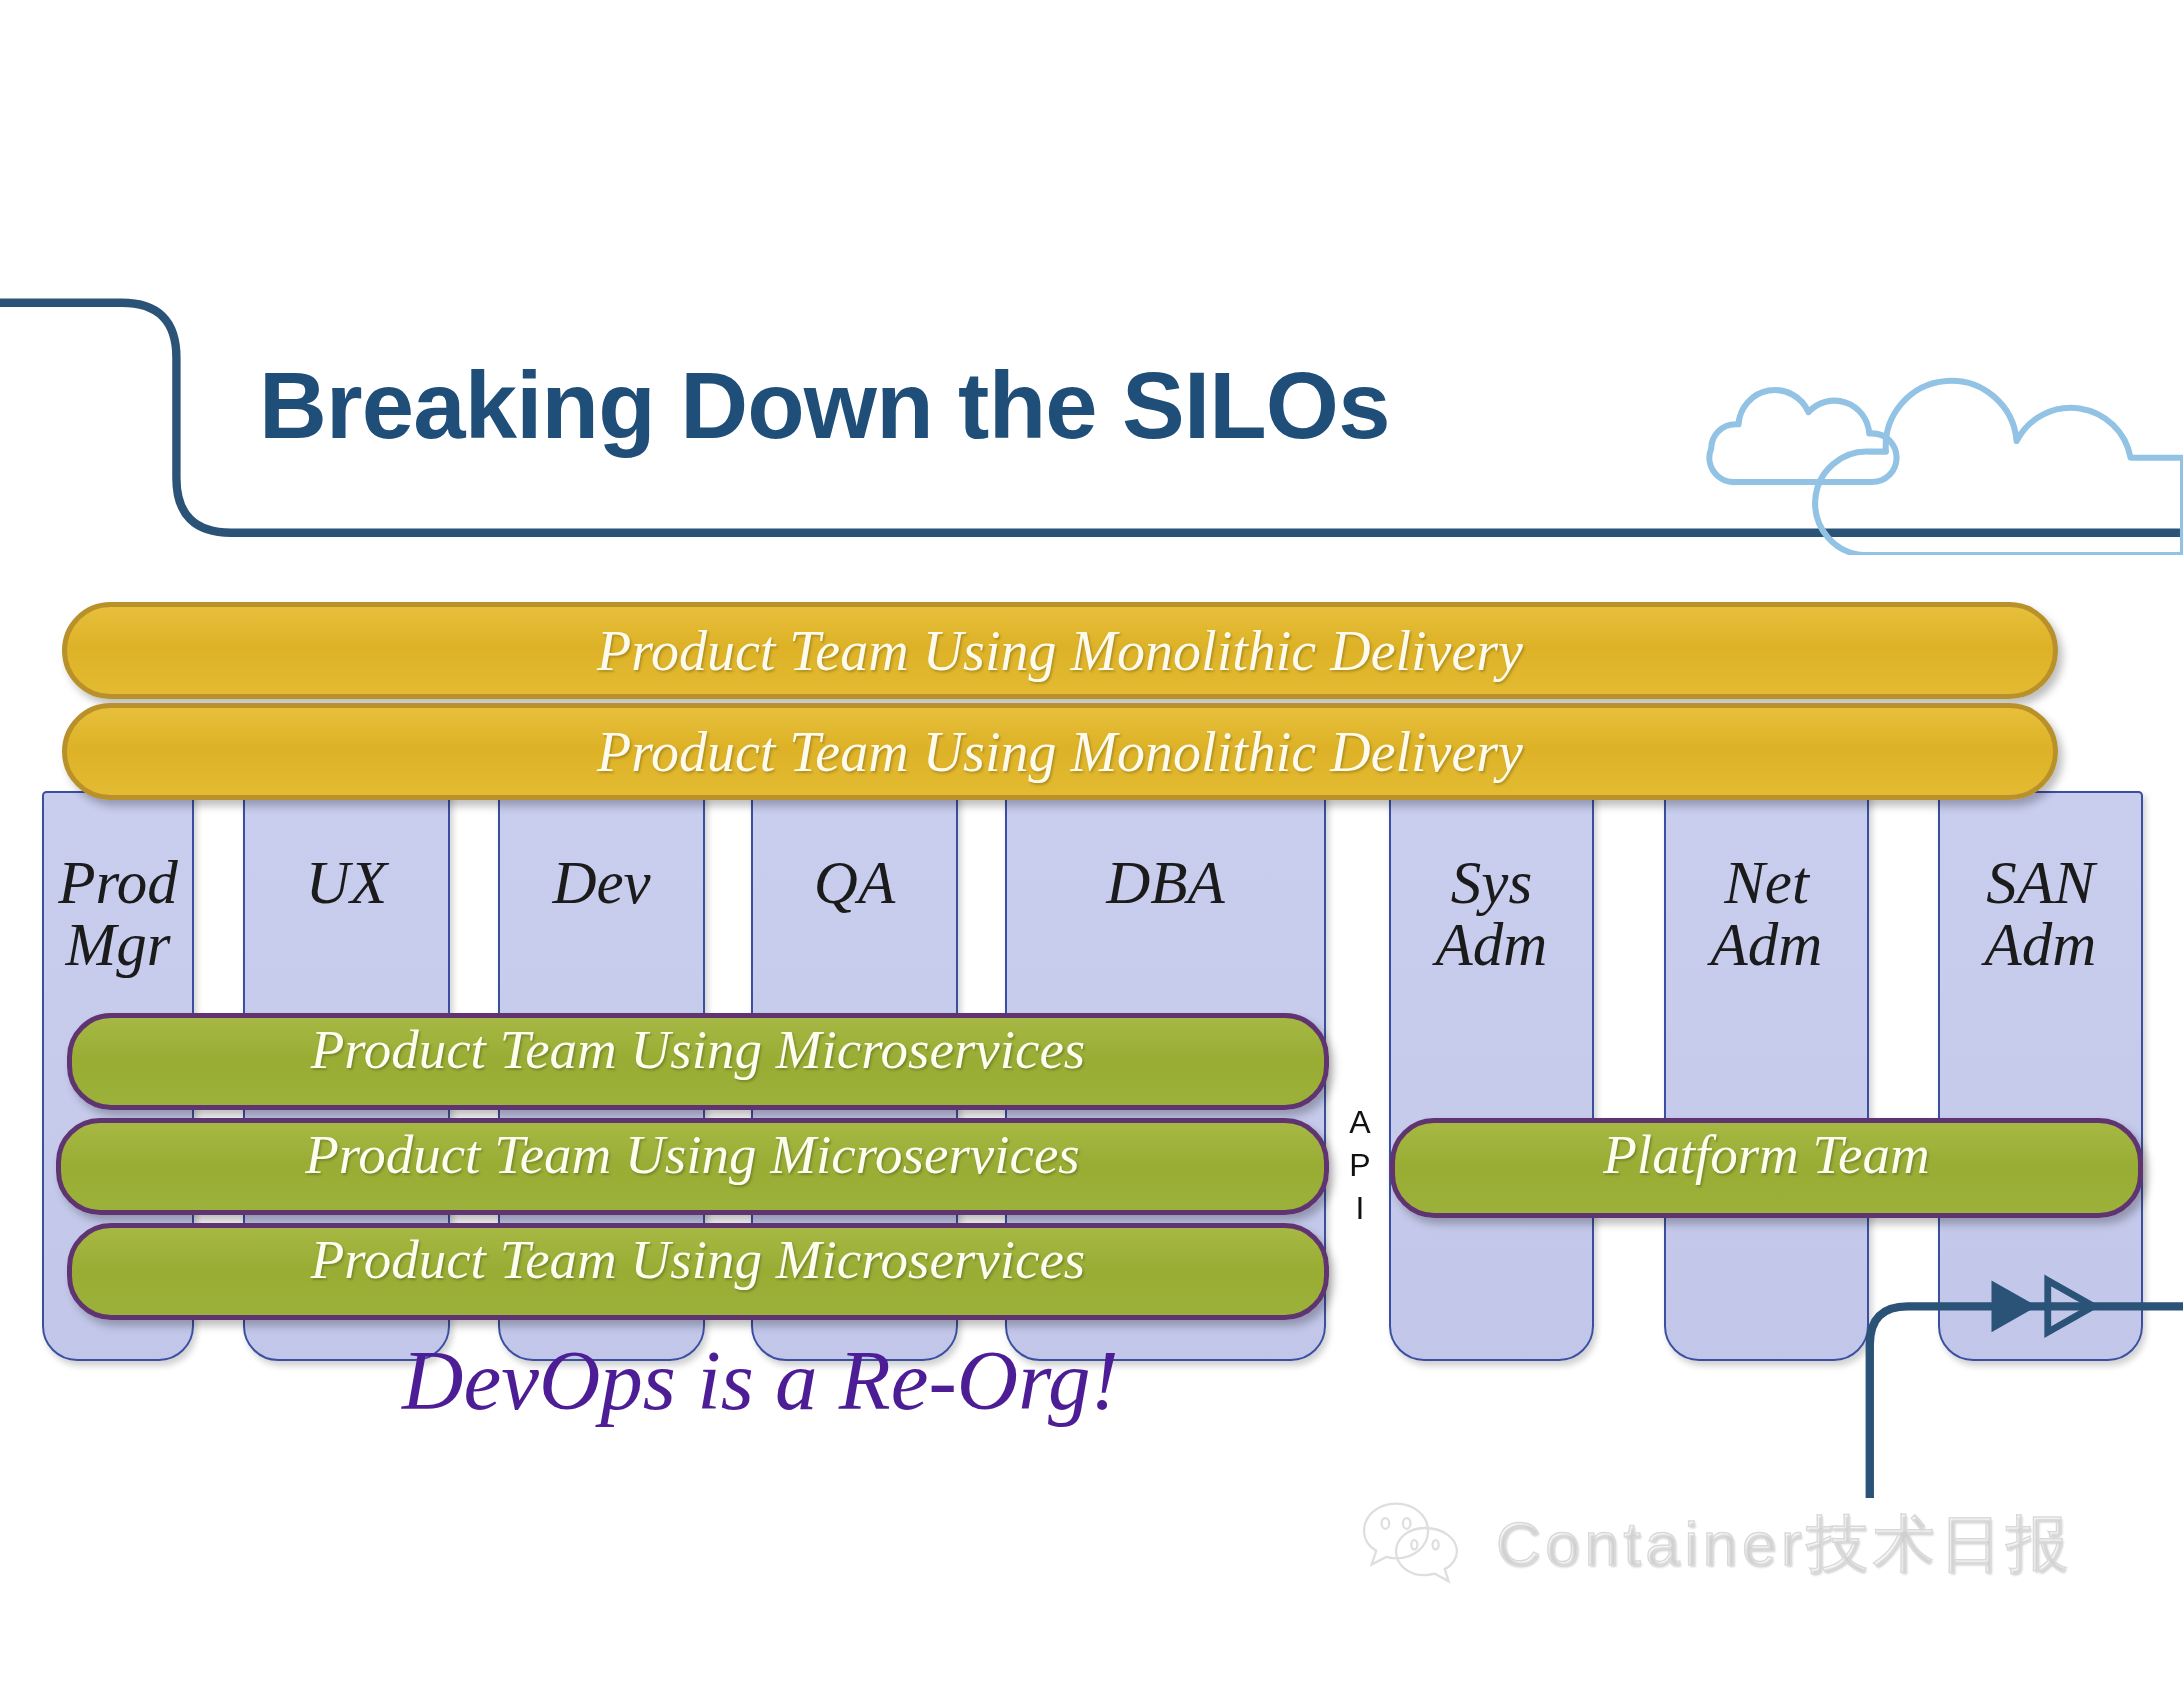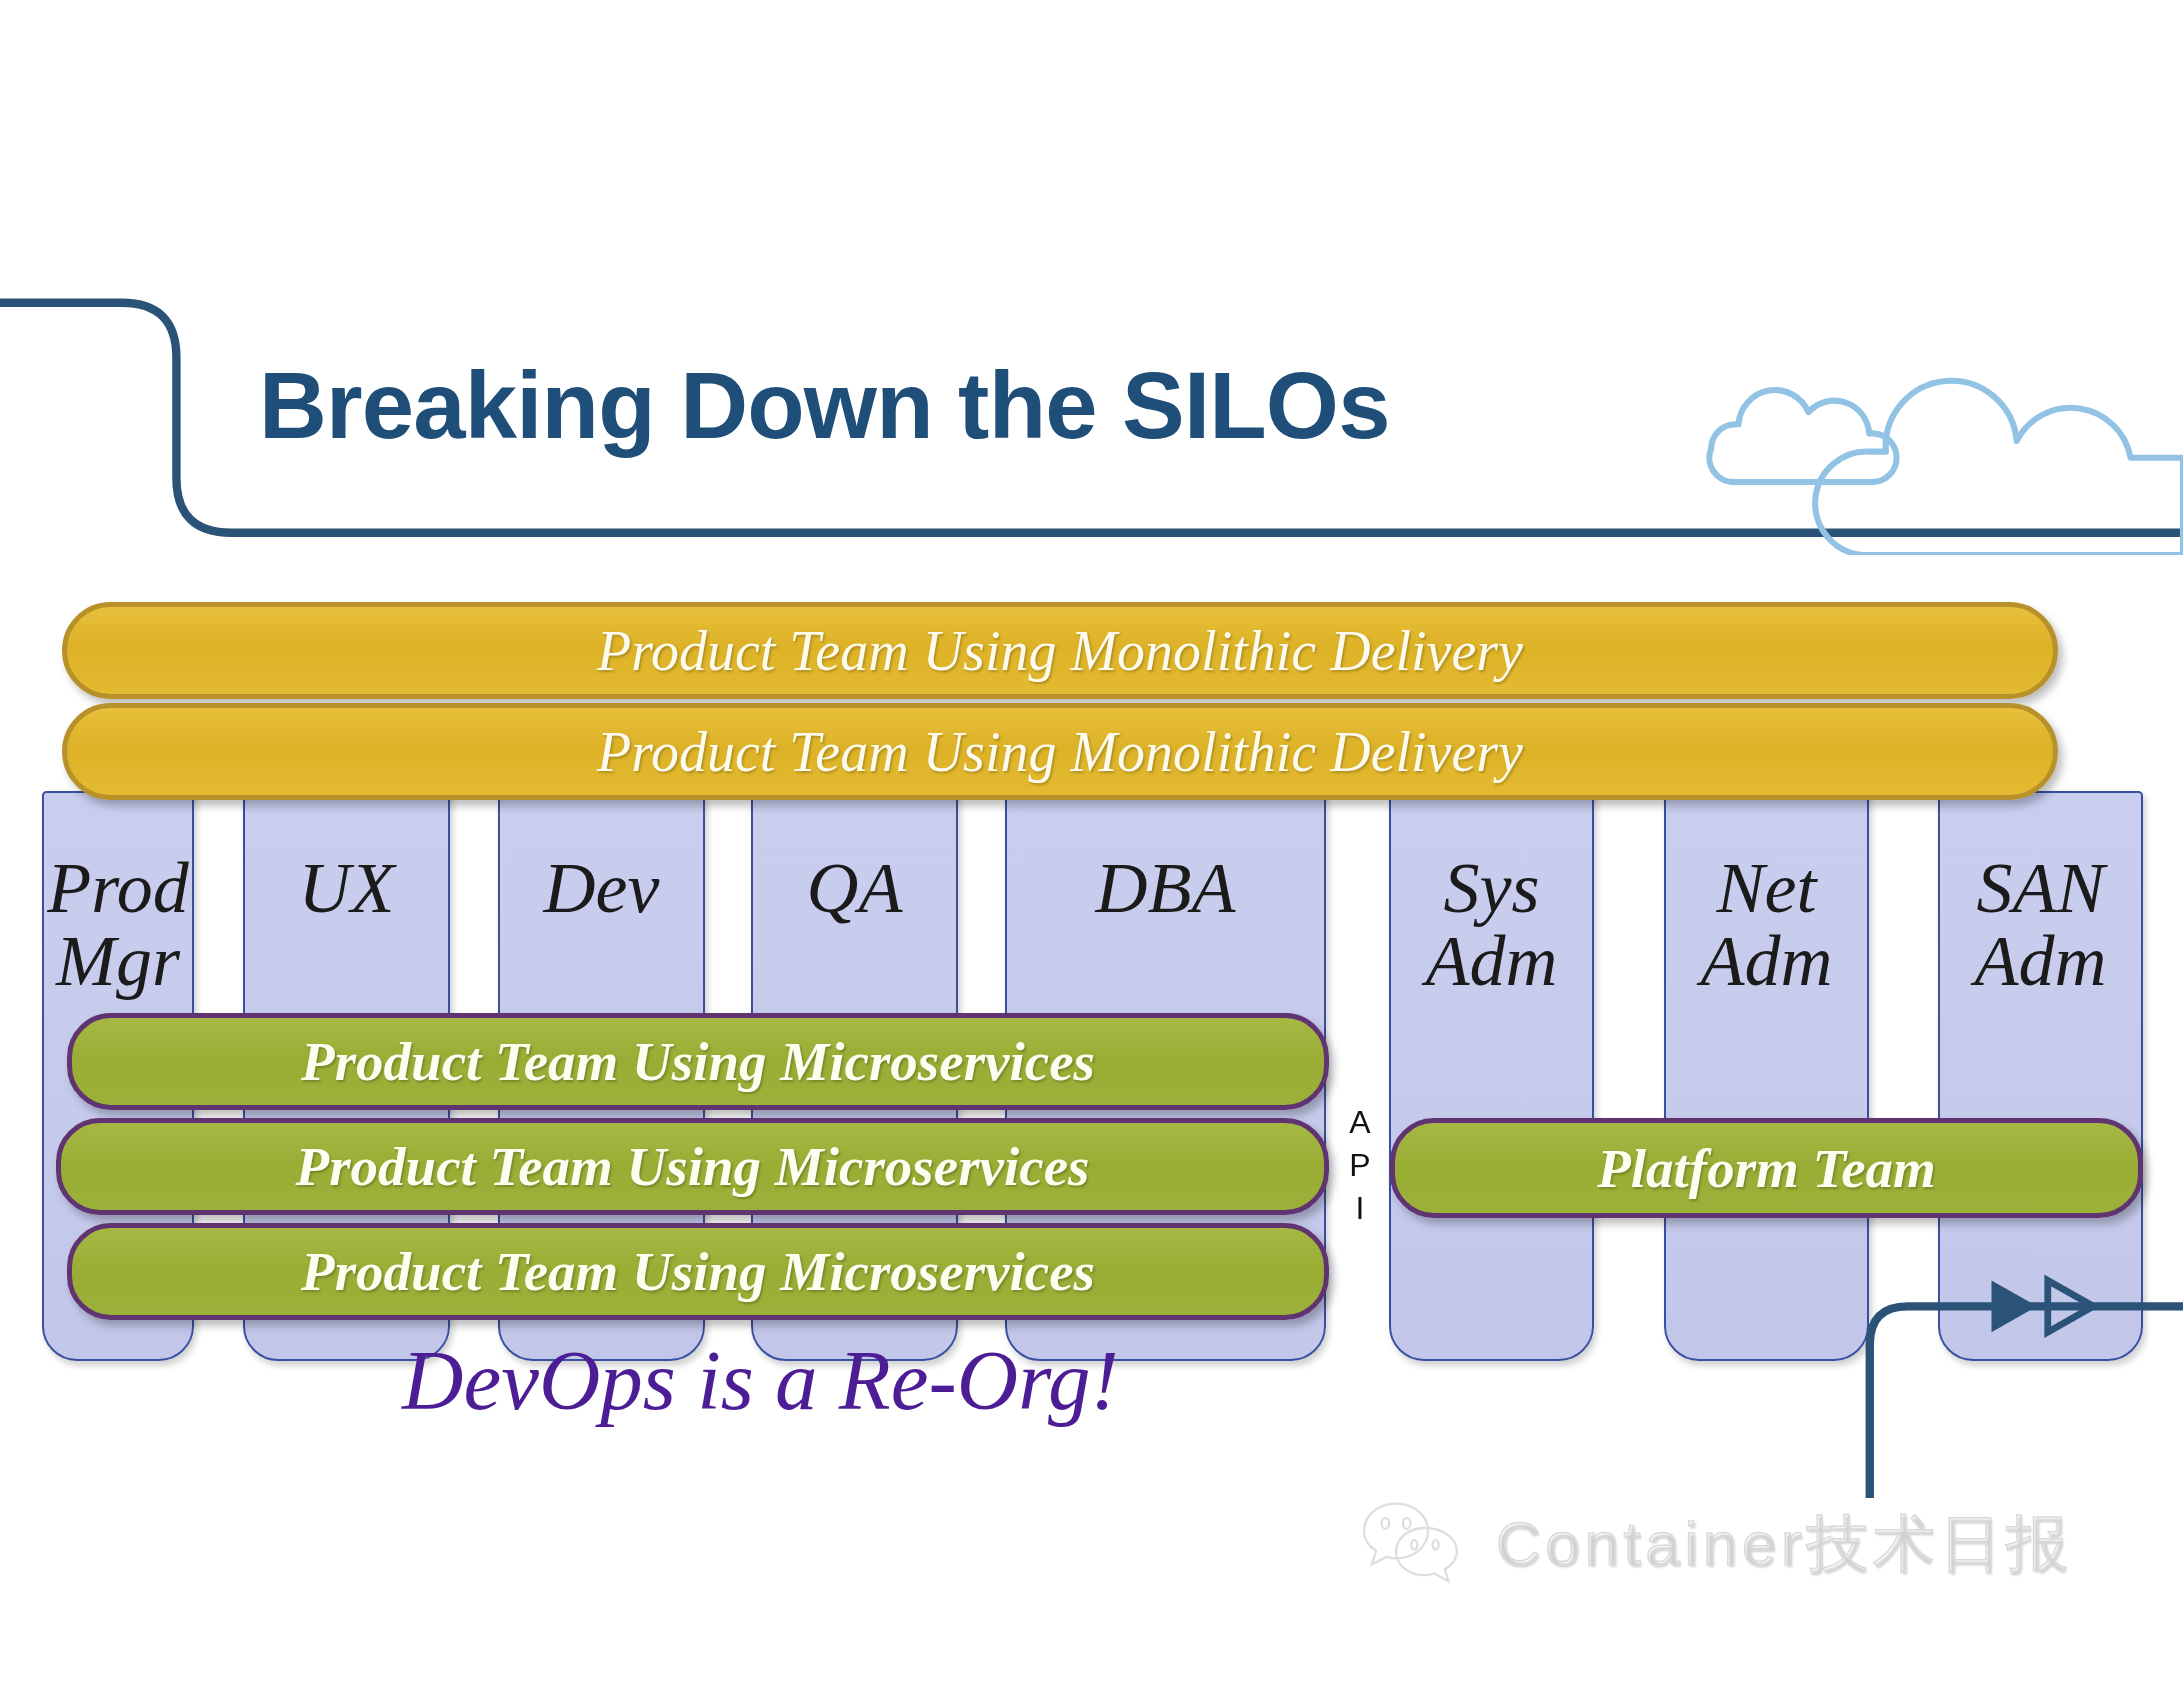--- a/index.html
+++ b/index.html
@@ -77,21 +77,21 @@
     box-shadow: 3px 4.6px 6.8px rgba(0,0,0,0.18);
     box-sizing: border-box;
     display: flex;
     align-items: flex-start;
     justify-content: center;
   }
   .silo-label {
     font-family: "Liberation Serif", serif;
     font-style: italic;
     font-weight: 400;
-    font-size: 72px;
+    font-size: 61px;
     line-height: 1.02;
     color: #1b1b1b;
     text-align: center;
     margin-top: 59px;
     white-space: pre-line;
   }
 
   
   .bar-yellow {
     position: absolute;
@@ -115,23 +115,22 @@
 
   
   .bar-green {
     position: absolute;
     background: linear-gradient(180deg, #a6b843 0%, #99ad35 48%, #9cb139 100%);
     border: 5.3px solid #5f3470;
     border-radius: 44px;
     box-shadow: 4.6px 6px 9px rgba(0,0,0,0.26);
     box-sizing: border-box;
     display: flex;
-    align-items: center;
+    align-items: flex-start;
     justify-content: center;
-    font-weight: bold;
   }
   .bar-green .bar-text {
     font-family: "Liberation Serif", serif;
     font-style: italic;
     font-size: 55px;
     color: #fdfdf0;
     white-space: nowrap;
     text-shadow: 1.5px 1.5px 2.3px rgba(40,40,10,0.30);
   }
 

